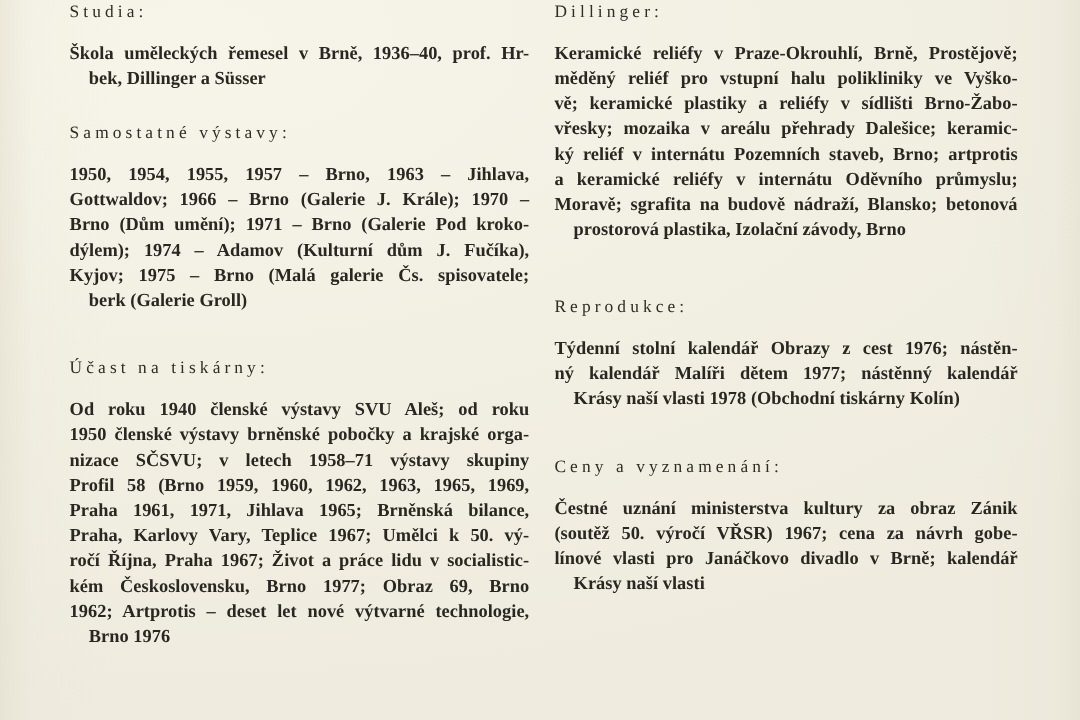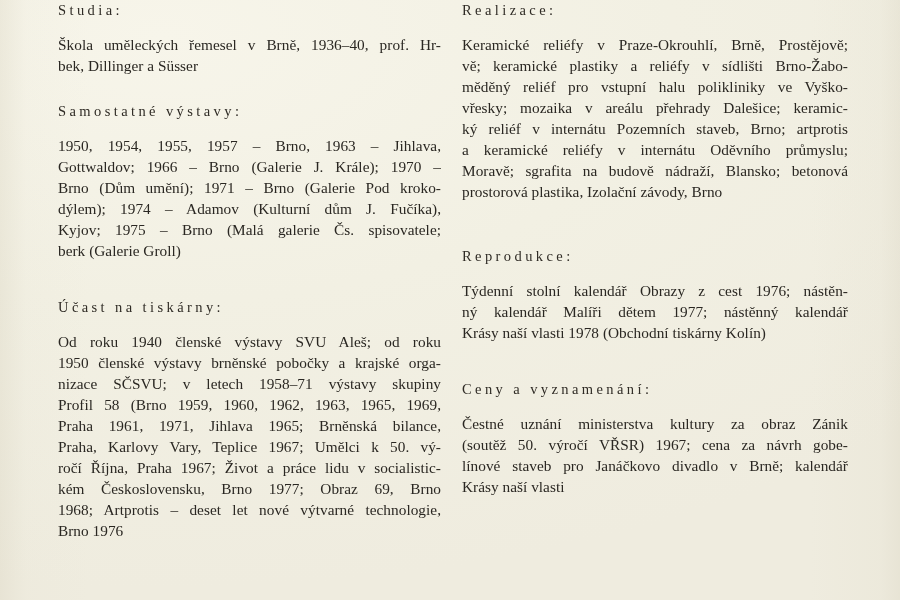--- a/index.html
+++ b/index.html
@@ -89,26 +89,28 @@
     color: #2a2722;
     margin: 0;
   }
 
   
   .body .ln {
     display: block;
     text-align: justify;
     text-align-last: justify;
     white-space: pre-wrap;
+    font-weight: bold;
   }
 
   
   .body .ln.last {
     text-align: left;
     text-align-last: left;
+    margin-left: 16px;
   }
 
   
   .gap-head {
     height: 13px;
   }
 
   
   .gap-sec-lg {
     height: 25px;
@@ -161,38 +163,38 @@
         <div class="gap-head"></div>
         <div class="body">
           <span class="ln">Od roku 1940 členské výstavy SVU Aleš; od roku</span>
           <span class="ln">1950 členské výstavy brněnské pobočky a krajské orga-</span>
           <span class="ln">nizace SČSVU; v letech 1958–71 výstavy skupiny</span>
           <span class="ln">Profil 58 (Brno 1959, 1960, 1962, 1963, 1965, 1969,</span>
           <span class="ln">Praha 1961, 1971, Jihlava 1965; Brněnská bilance,</span>
           <span class="ln">Praha, Karlovy Vary, Teplice 1967; Umělci k 50. vý-</span>
           <span class="ln">ročí Října, Praha 1967; Život a práce lidu v socialistic-</span>
           <span class="ln">kém Československu, Brno 1977; Obraz 69, Brno</span>
-          <span class="ln">1968; Artprotis – deset let nové výtvarné technologie,</span>
+          <span class="ln">1962; Artprotis – deset let nové výtvarné technologie,</span>
           <span class="ln last">Brno 1976</span>
         </div>
       </div>
 
       <div class="gap-sec-xxl"></div>
 
     </div>
 
     <div class="col col-right">
 
       <div class="section">
-        <div class="heading">Realizace:</div>
+        <div class="heading">Dillinger:</div>
         <div class="gap-head"></div>
         <div class="body">
           <span class="ln">Keramické reliéfy v Praze-Okrouhlí, Brně, Prostějově;</span>
+          <span class="ln">měděný reliéf pro vstupní halu polikliniky ve Vyško-</span>
           <span class="ln">vě; keramické plastiky a reliéfy v sídlišti Brno-Žabo-</span>
-          <span class="ln">měděný reliéf pro vstupní halu polikliniky ve Vyško-</span>
           <span class="ln">vřesky; mozaika v areálu přehrady Dalešice; keramic-</span>
           <span class="ln">ký reliéf v internátu Pozemních staveb, Brno; artprotis</span>
           <span class="ln">a keramické reliéfy v internátu Oděvního průmyslu;</span>
           <span class="ln">Moravě; sgrafita na budově nádraží, Blansko; betonová</span>
           <span class="ln last">prostorová plastika, Izolační závody, Brno</span>
         </div>
       </div>
 
       <div class="gap-sec-xxl"></div>
 
@@ -207,21 +209,21 @@
       </div>
 
       <div class="gap-sec-xl"></div>
 
       <div class="section">
         <div class="heading">Ceny a vyznamenání:</div>
         <div class="gap-head"></div>
         <div class="body">
           <span class="ln">Čestné uznání ministerstva kultury za obraz Zánik</span>
           <span class="ln">(soutěž 50. výročí VŘSR) 1967; cena za návrh gobe-</span>
-          <span class="ln">línové staveb pro Janáčkovo divadlo v Brně; kalendář</span>
+          <span class="ln">línové vlasti pro Janáčkovo divadlo v Brně; kalendář</span>
           <span class="ln last">Krásy naší vlasti</span>
         </div>
       </div>
 
       <div class="gap-sec-xxl"></div>
 
 
     </div>
   </div>
 </div>

